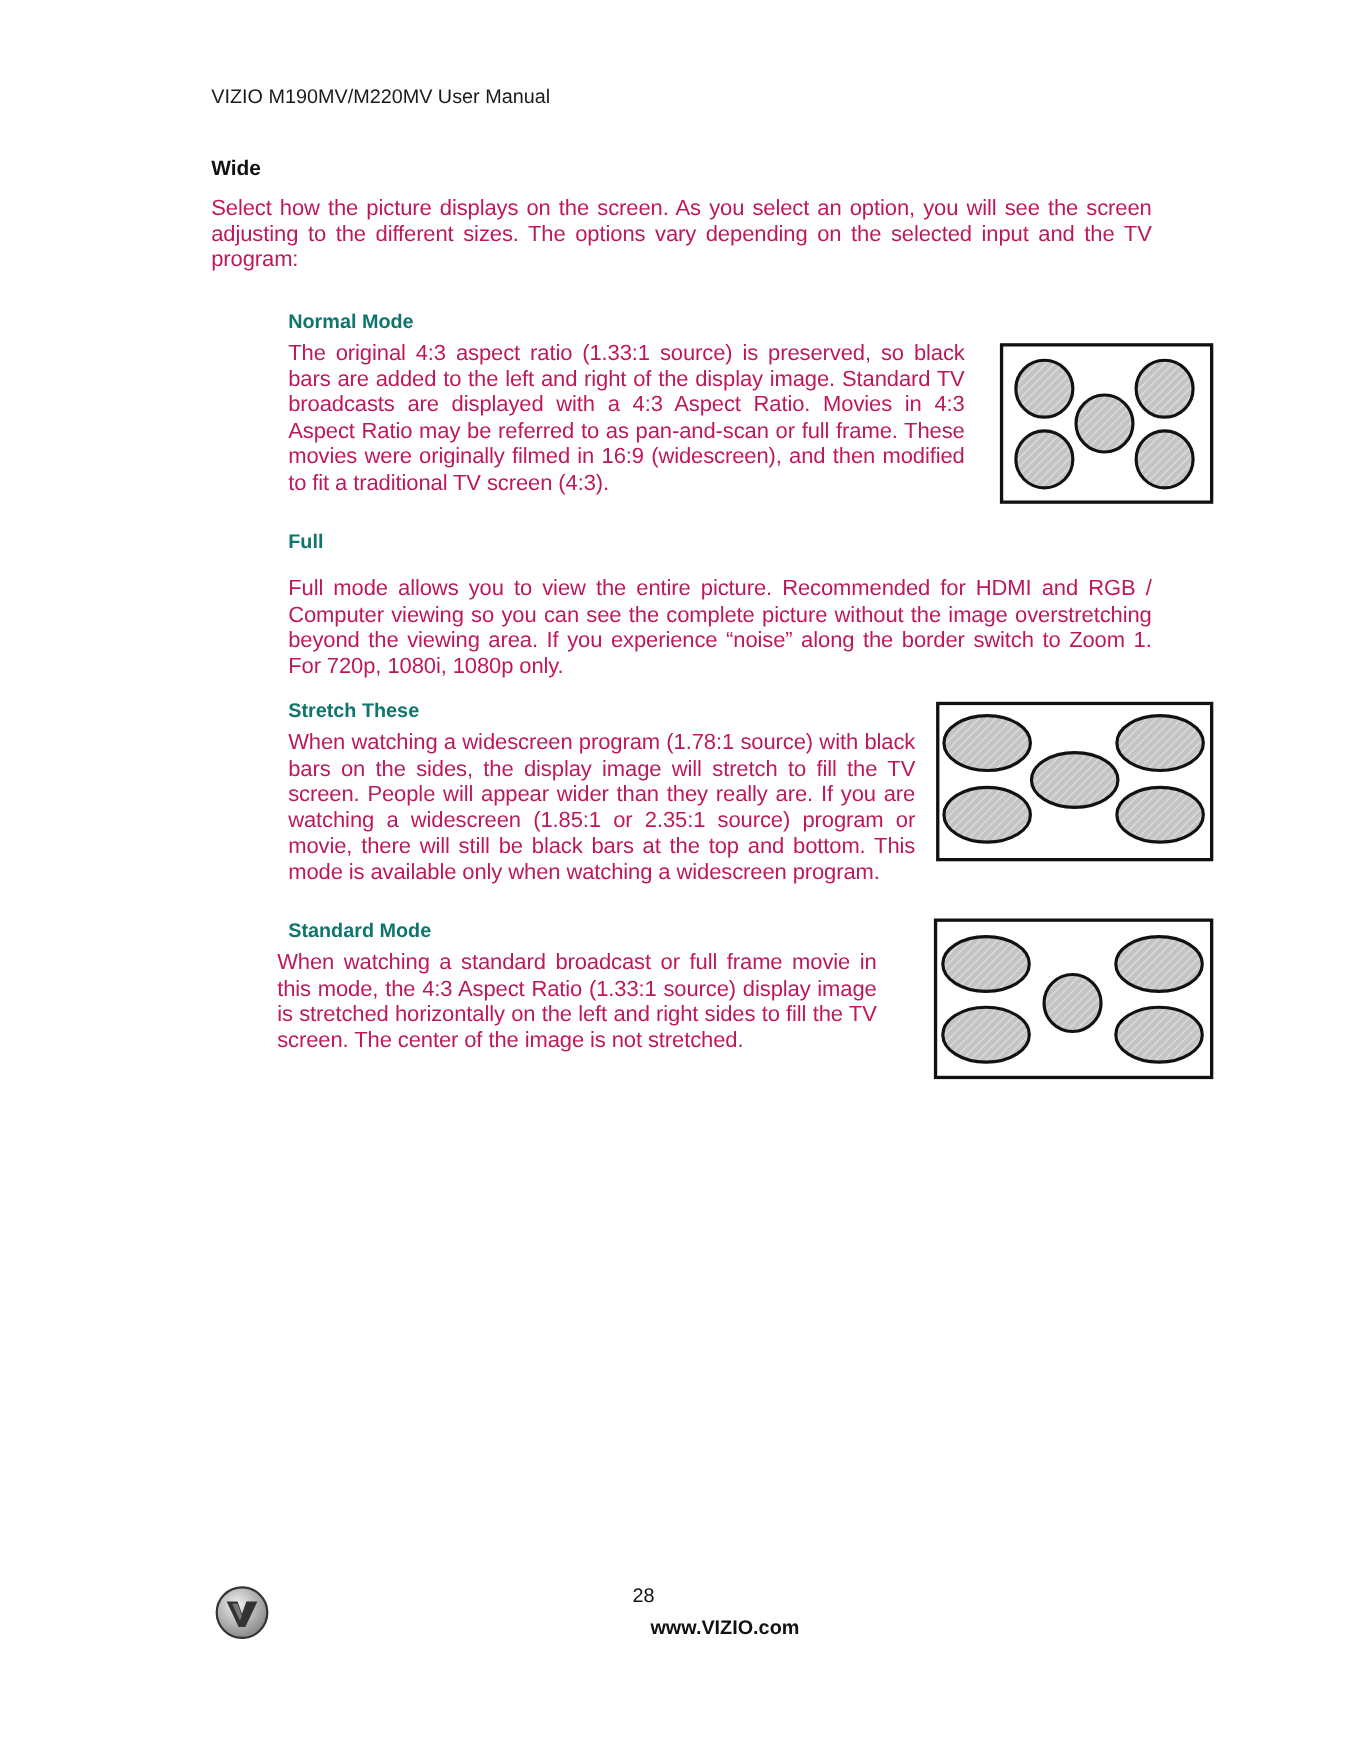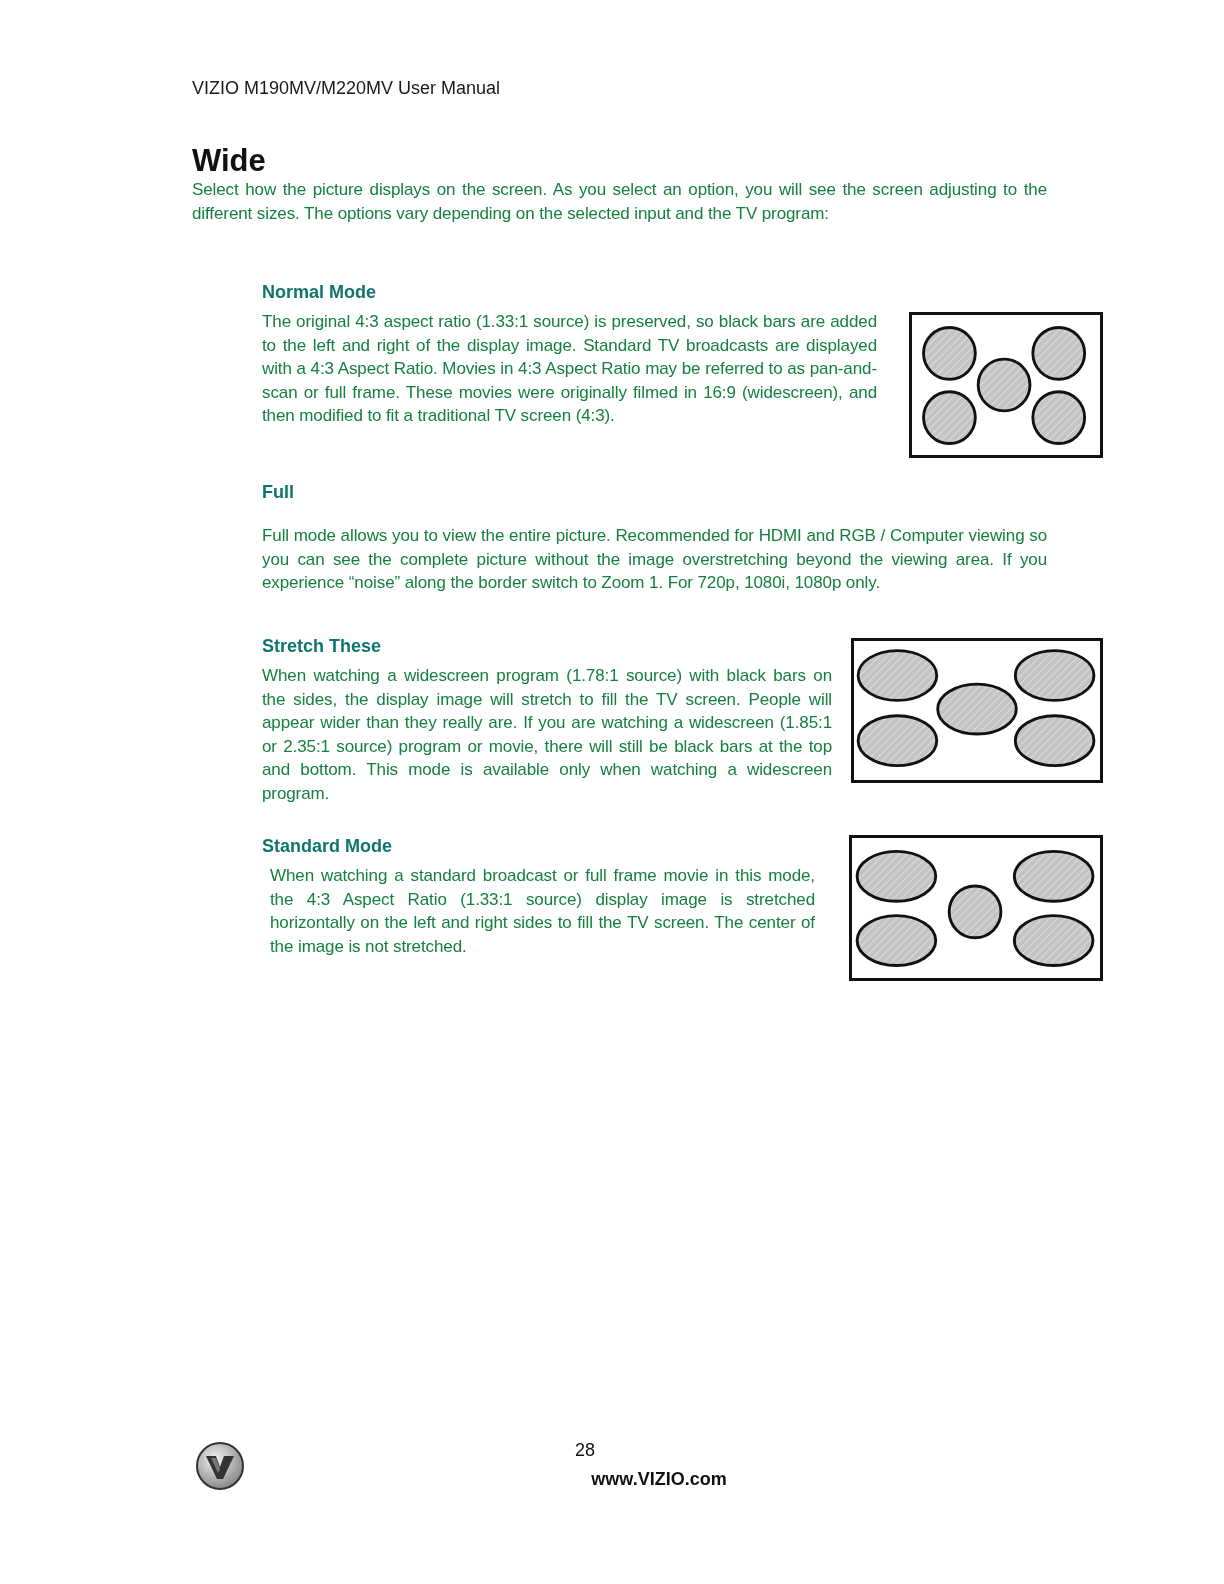--- a/index.html
+++ b/index.html
@@ -1,21 +1,21 @@
 <!DOCTYPE html>
 <html><head>
 <meta charset="utf-8">
 <style>
   html, body { margin: 0; padding: 0; background: #ffffff; }
   body { width: 1224px; height: 1584px; position: relative; overflow: hidden;
          font-family: "Liberation Sans", "DejaVu Sans", sans-serif; color: #111; }
   .abs { position: absolute; margin-left: 47px; }
   .running-header { left: 145px; top: 78px; font-size: 18px; color: #1a1a1a; }
-  .h-wide { left: 145px; top: 143px; font-size: 31px; font-weight: bold; color: #111; }
-  .para { font-size: 17px; line-height: 23.5px; text-align: justify; color: #15803d;
+  .h-wide { left: 145px; top: 143px; font-size: 19px; font-weight: bold; color: #111; }
+  .para { font-size: 20px; line-height: 23.5px; text-align: justify; color: #be185d;
           letter-spacing: -0.1px; }
   .intro { left: 145px; top: 178px; width: 855px; }
   .subhead { font-size: 18px; font-weight: bold; color: #0f766e; }
   .frame { border: 3px solid #111; background: #fff; box-sizing: border-box; }
   .frame svg { display: block; width: 100%; height: 100%; }
   .footer-page { left: 0; width: 1076px; text-align: center; top: 1440px; font-size: 18px; }
   .footer-url { left: 0; width: 1224px; text-align: center; top: 1469px; font-size: 18px; font-weight: bold; }
   .logo { left: 147px; top: 1440px; width: 52px; height: 52px; }
 </style>
 </head>
@@ -59,21 +59,21 @@
     </defs>
     <ellipse cx="43" cy="36" rx="41" ry="26" fill="url(#tex2)" stroke="#111" stroke-width="3"></ellipse>
     <ellipse cx="207" cy="36" rx="41" ry="26" fill="url(#tex2)" stroke="#111" stroke-width="3"></ellipse>
     <ellipse cx="126" cy="71" rx="41" ry="26" fill="url(#tex2)" stroke="#111" stroke-width="3"></ellipse>
     <ellipse cx="43" cy="104" rx="41" ry="26" fill="url(#tex2)" stroke="#111" stroke-width="3"></ellipse>
     <ellipse cx="207" cy="104" rx="41" ry="26" fill="url(#tex2)" stroke="#111" stroke-width="3"></ellipse>
   </svg>
 </div>
 
 <div class="abs subhead" style="left:215px; top:836px;">Standard Mode</div>
-<div class="abs para" style="left:223px; top:864px; width:545px;">When watching a standard broadcast or full frame movie in this mode, the 4:3 Aspect Ratio (1.33:1 source) display image is stretched horizontally on the left and right sides to fill the TV screen. The center of the image is not stretched.</div>
+<div class="abs para" style="left:205px; top:864px; width:545px;">When watching a standard broadcast or full frame movie in this mode, the 4:3 Aspect Ratio (1.33:1 source) display image is stretched horizontally on the left and right sides to fill the TV screen. The center of the image is not stretched.</div>
 <div class="abs frame" style="left:802px; top:835px; width:254px; height:146px;">
   <svg viewBox="0 0 254 146">
     <defs>
       <pattern id="tex3" width="8" height="8" patternUnits="userSpaceOnUse">
         <rect width="8" height="8" fill="#c4c4c4"></rect>
         <path d="M0 8 L8 0" stroke="#e8e8e8" stroke-width="1"></path>
       </pattern>
     </defs>
     <ellipse cx="44" cy="40" rx="41" ry="26" fill="url(#tex3)" stroke="#111" stroke-width="3"></ellipse>
     <ellipse cx="208" cy="40" rx="41" ry="26" fill="url(#tex3)" stroke="#111" stroke-width="3"></ellipse>

